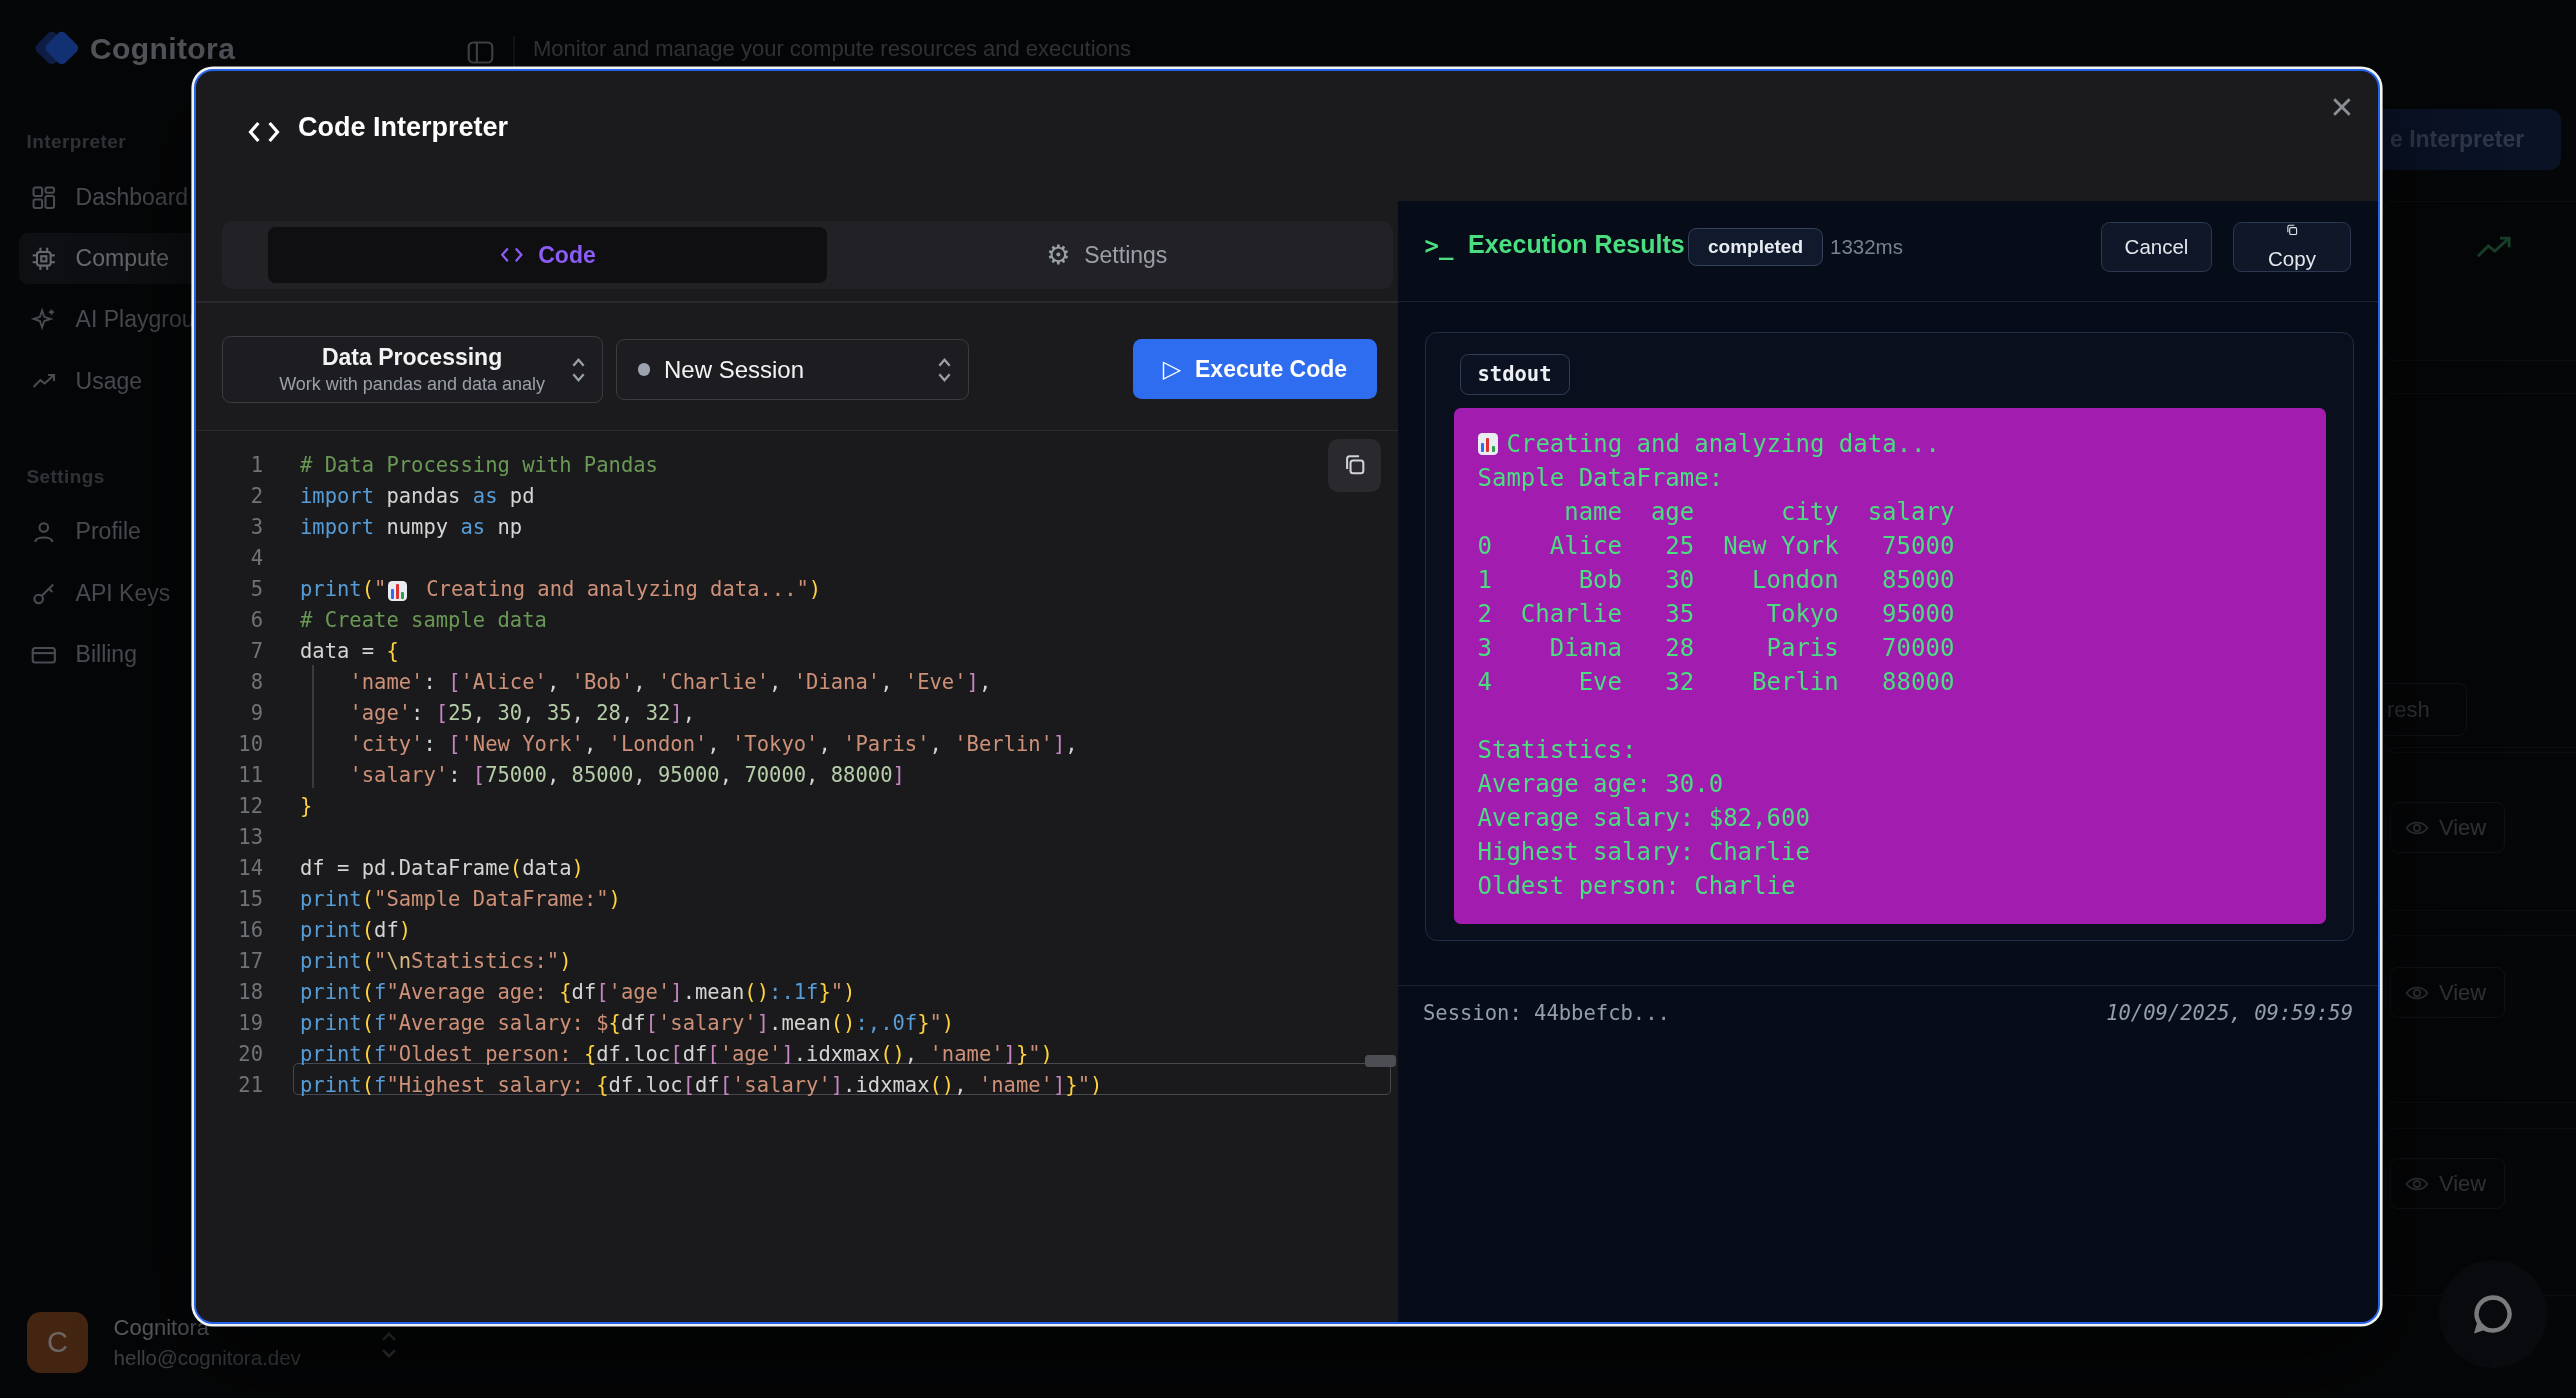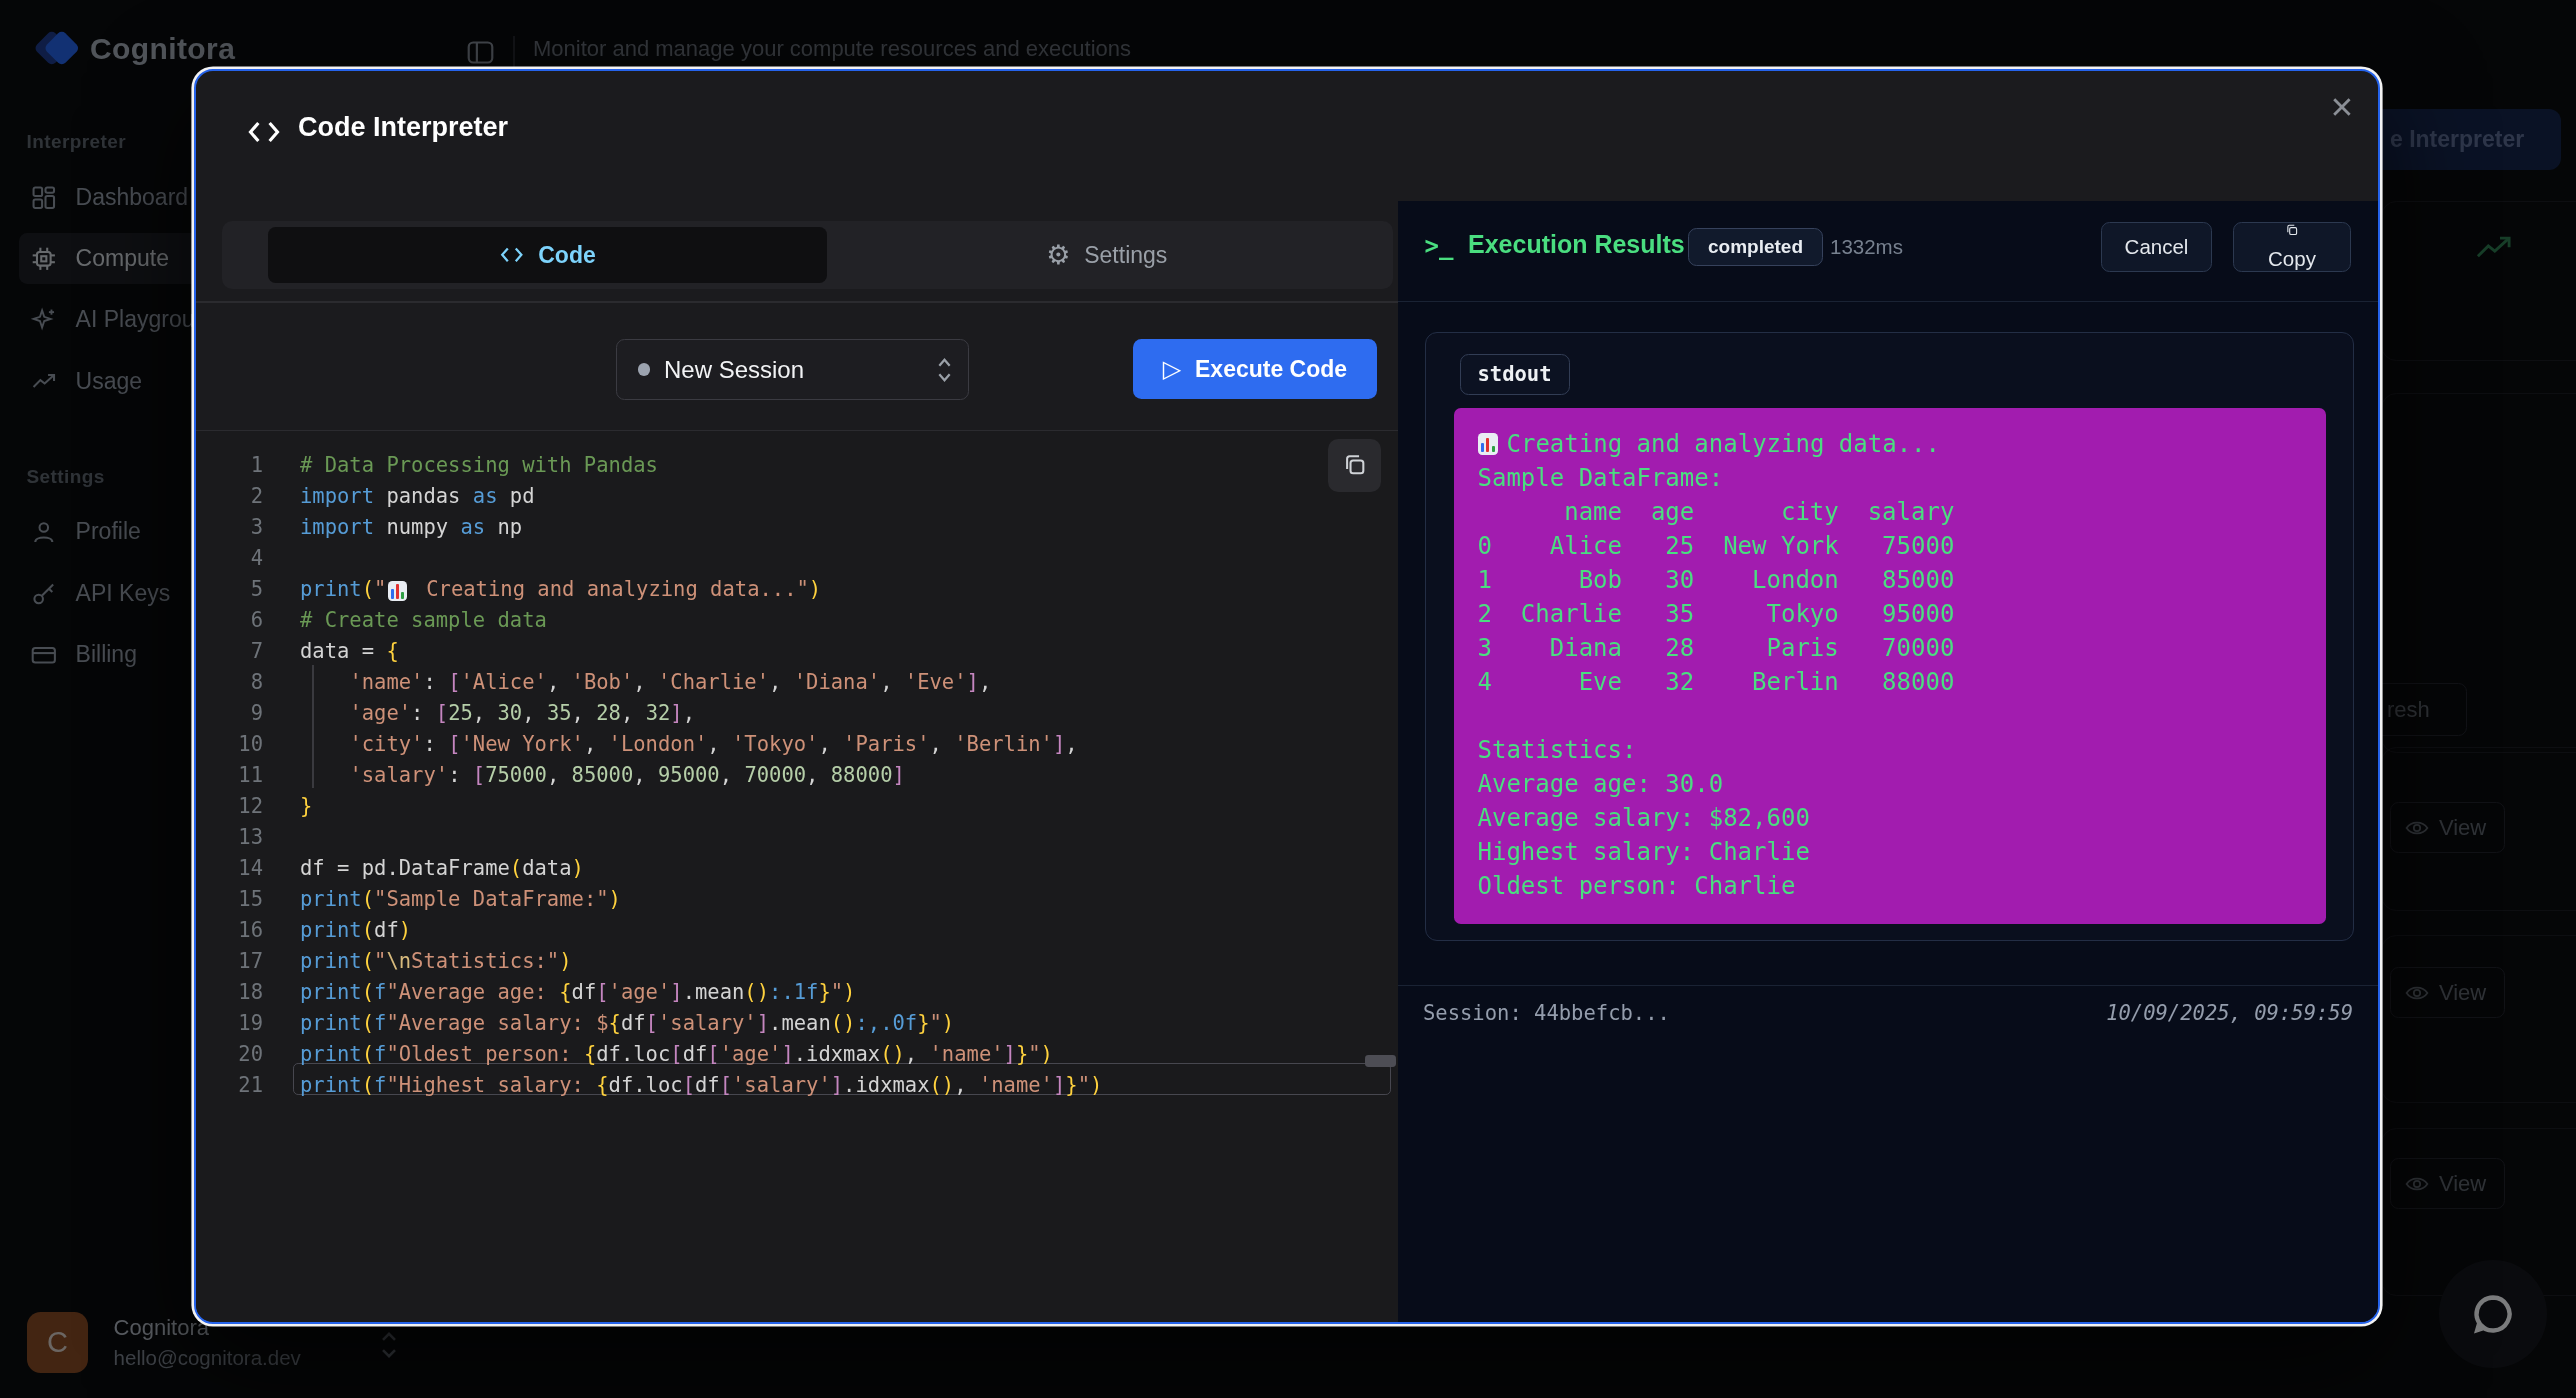--- a/index.html
+++ b/index.html
@@ -36,21 +36,21 @@
 
   
   #modal{left:194px;top:69px;width:2182px;height:1251px;background:#1b1b1e;border:2.6px solid #2563eb;
          border-radius:19px;box-shadow:0 0 0 2.6px rgba(255,255,255,.95),0 34px 102px rgba(0,0,0,.7);overflow:hidden;}
   .m-title-icon{left:50px;top:43px;color:#fff;}
   .m-title{left:102px;top:41px;font-size:27px;font-weight:bold;color:#fff;}
   .m-close{left:2122px;top:13.7px;width:48px;height:48px;color:#8b8f96;font-size:39px;line-height:44px;text-align:center;cursor:pointer;}
 
   .tabbar{left:25.6px;top:150px;width:1171px;height:68px;background:#222226;border-radius:10.2px;display:flex;padding:6px;box-sizing:border-box;}
   .tab{flex:1;display:flex;align-items:center;justify-content:center;gap:13.7px;font-size:23px;color:#9aa0a8;border-radius:7.7px;}
-  .tab.active{background:#0f0f11;color:#7dd3fc;font-weight:bold;margin-left:40px;}
+  .tab.active{background:#0f0f11;color:#8b5cf6;font-weight:bold;margin-left:40px;}
   .gear{font-size:27px;line-height:1;}
   .hdiv{height:1.7px;background:#2b2b2f;left:0;width:1202px;}
 
   .select{box-sizing:border-box;border:1.7px solid #3b3b42;border-radius:8.5px;background:#1d1d21;display:flex;align-items:center;}
   .sel-template{left:25.6px;top:265px;width:381px;height:67px;flex-direction:column;justify-content:center;overflow:hidden;}
   .sel-template .t1{font-size:23px;font-weight:bold;color:#f2f3f5;white-space:nowrap;}
   .sel-template .t2{font-size:18px;color:#9aa0a8;white-space:nowrap;margin-top:3.4px;}
   .sel-session{left:420px;top:268px;width:353px;height:61px;padding:0 20.5px;gap:13.7px;}
   .dot{width:12.8px;height:12.8px;border-radius:50%;background:#9ca3af;}
   .sel-session .t1{font-size:24px;color:#f2f3f5;flex:1;}
@@ -277,20 +277,30 @@
         <span>Code</span>
       </div>
       <div class="tab">
         <span class="gear">⚙</span>
         <span>Settings</span>
       </div>
     </div>
 
     <div class="abs hdiv" style="top:230px"></div>
 
+    <div class="abs select sel-template">
+      <span class="t1">Data Processing</span>
+      <span class="t2">Work with pandas and data analy</span>
+      <span class="updown">
+          <svg width="19" height="31" viewBox="0 0 22 36" fill="none" stroke="currentColor" stroke-width="2.6">
+            <polyline points="5,13 11,6 17,13"></polyline>
+            <polyline points="5,23 11,30 17,23"></polyline>
+          </svg>
+        </span>
+    </div>
     <div class="abs select sel-session">
       <span class="dot"></span>
       <span class="t1">New Session</span>
       <span class="updown">
           <svg width="19" height="31" viewBox="0 0 22 36" fill="none" stroke="currentColor" stroke-width="2.6">
             <polyline points="5,13 11,6 17,13"></polyline>
             <polyline points="5,23 11,30 17,23"></polyline>
           </svg>
         </span>
     </div>

